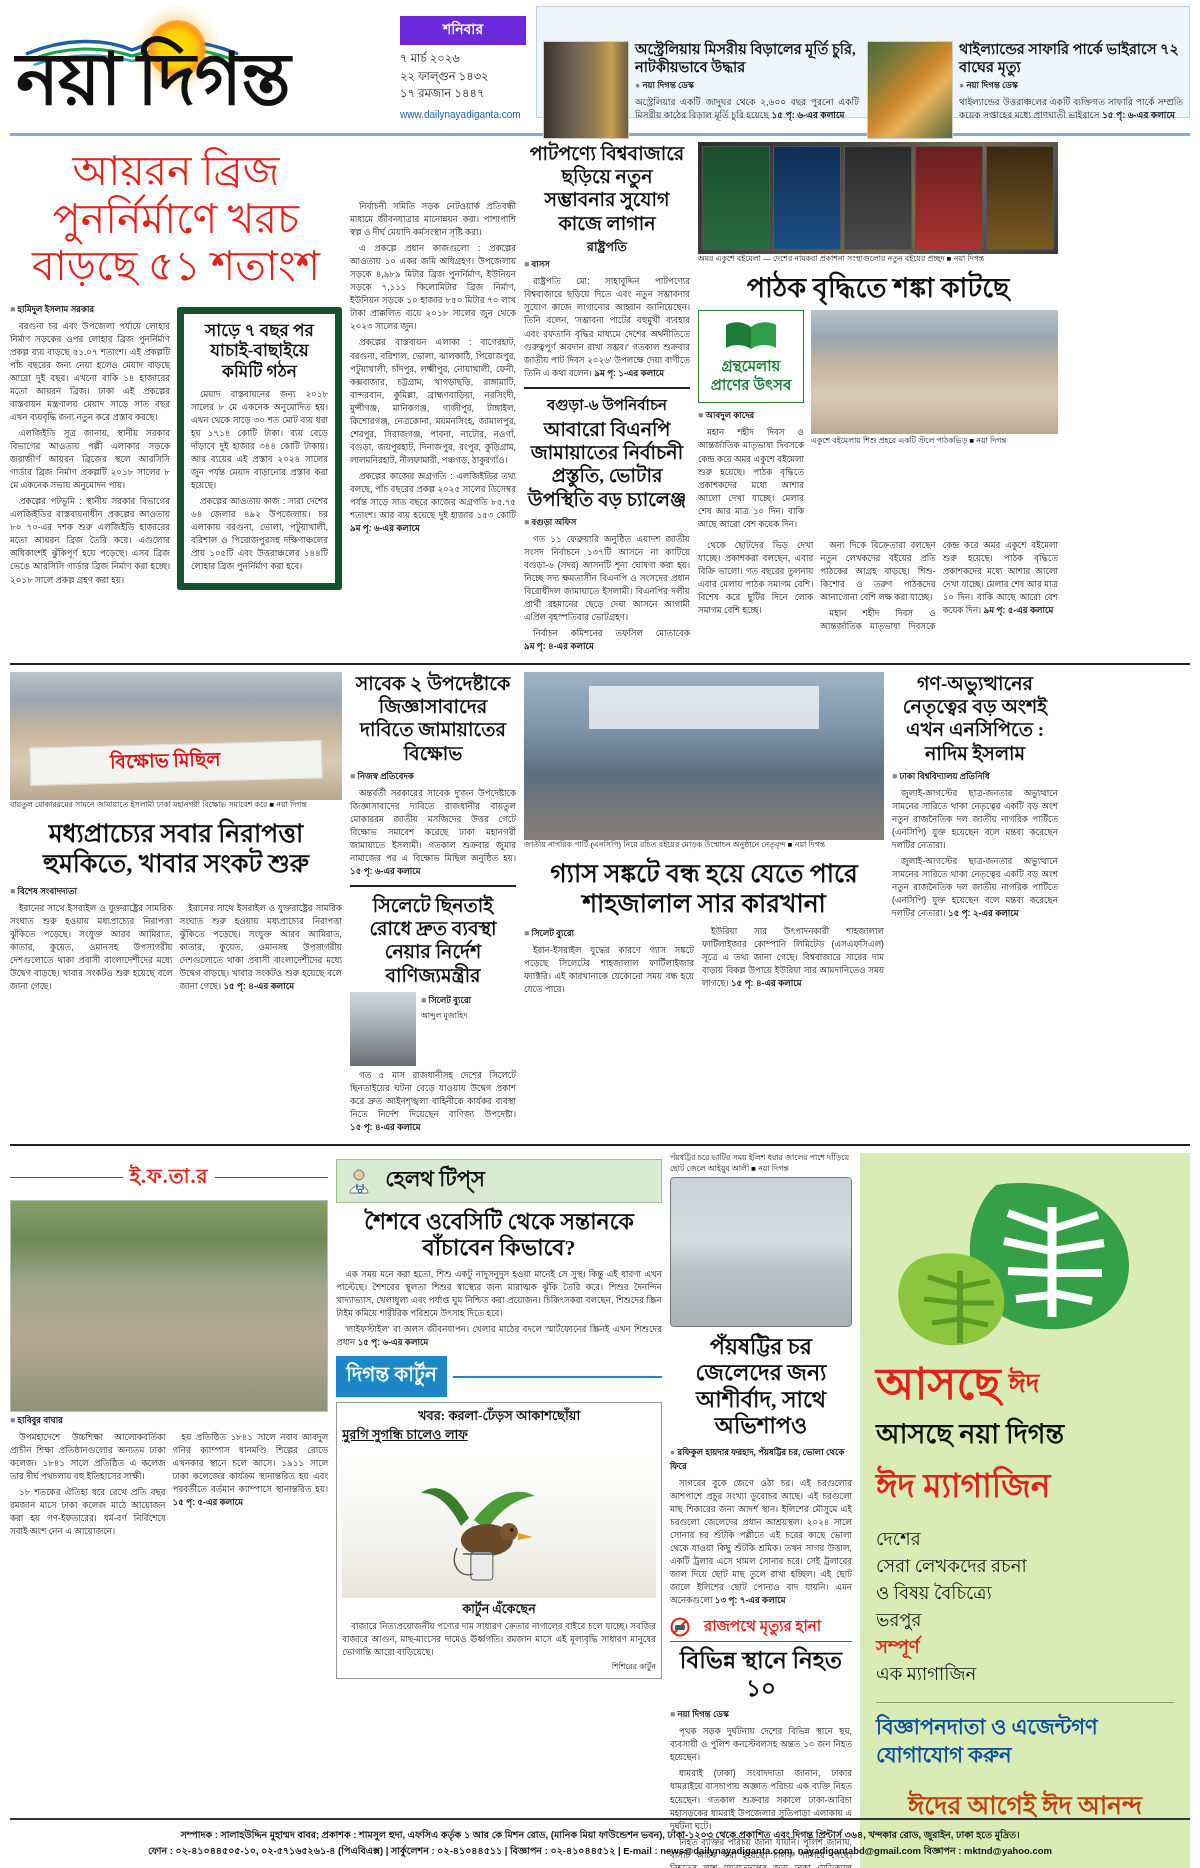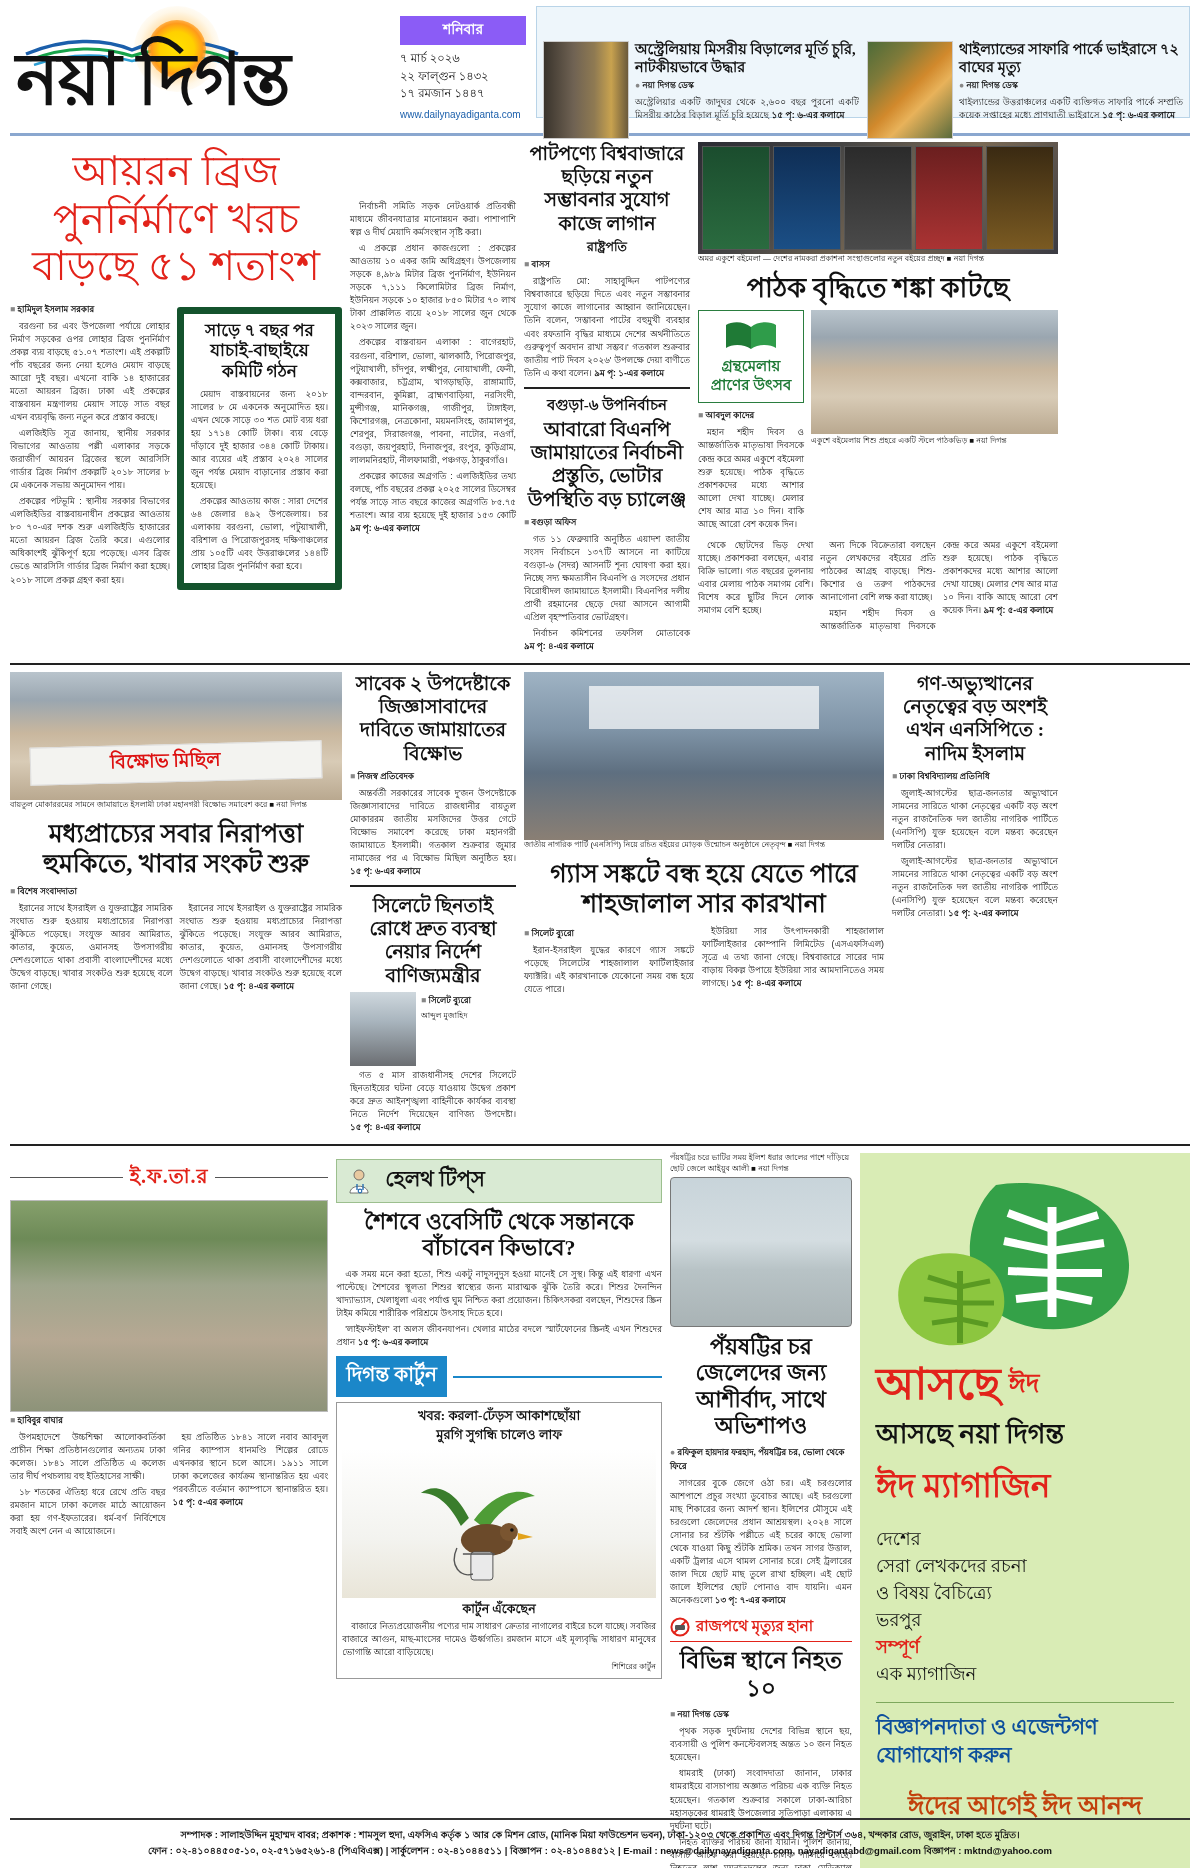--- a/index.html
+++ b/index.html
@@ -30,21 +30,21 @@
   }
   .logo-swoosh { position: absolute; left: 14px; top: 30px; width: 220px; height: 30px; }
   .logo-text {
     position: absolute; left: 6px; top: 38px;
     font-family: "Liberation Serif", "DejaVu Serif", serif;
     font-size: 72px; font-weight: 700; letter-spacing: -1px;
     line-height: 1; color: #111; white-space: nowrap;
   }
   .date-block { width: 126px; padding-top: 10px; font-size: 11.5px; line-height: 1.55; }
   .day-badge {
-    background: #8b5cf6; color: #fff; text-align: center;
+    background: #6d28d9; color: #fff; text-align: center;
     font-size: 14px; font-weight: 700; padding: 3px 0 4px; margin-bottom: 5px;
   }
   .date-block .dl { color: #111; }
   .site-url { color: #1b5fab; font-size: 10px; margin-top: 4px; }
 
   
   .top-briefs {
     flex: 1; margin-left: 10px; border: 1px solid #b9d4e8; background: #eef6fb;
     display: flex; padding: 6px; gap: 8px; height: 112px;
   }
@@ -134,21 +134,21 @@
     margin: 6px 0;
   }
   .sec-blue {
     background: #1b87c9; color: #fff;
     font-family: "Liberation Serif", serif; font-weight: 700;
     font-size: 20px; padding: 3px 10px 5px; display: inline-block;
   }
   .sec-blue-wrap { display: flex; align-items: center; gap: 6px; margin: 7px 0 5px; }
   .sec-blue-wrap .line { flex: 1; height: 2px; background: #1b87c9; }
   .sec-icon-red {
-    display: flex; align-items: center; gap: 6px; margin: 7px 0 2px;
+    display: flex; align-items: center; gap: 14px; margin: 7px 0 2px;
     font-family: "Liberation Serif", serif; font-weight: 700;
     color: #e2231a; font-size: 15px;
   }
   .red-underline { border-top: 1.5px solid #e2231a; margin-bottom: 5px; }
 
   .book-fair {
     border: 1px solid #2a7d3f; text-align: center; padding: 8px 4px;
     background: #fff;
   }
   .book-fair .ttl { font-family:"Liberation Serif",serif; font-weight:700; color:#1f7a36; font-size:15px; line-height:1.25;}
@@ -512,21 +512,21 @@
           <span class="jump">১৫ পৃ: ৬-এর কলামে</span>
         </p>
       </div>
 
       <div class="sec-blue-wrap">
         <div class="sec-blue">দিগন্ত কার্টুন</div>
         <div class="line"></div>
       </div>
       <div style="border:1px solid #999;padding:5px;">
         <div class="h-xs" style="text-align:center;font-size:13px;">খবর: করলা-ঢেঁড়স আকাশছোঁয়া</div>
-        <div class="h-xs" style="text-align:center;font-size:13px;">মুরগি সুগন্ধি চালেও লাফ</div>
+        <div class="h-xs" style="text-align:left;font-size:13px;text-decoration:underline;">মুরগি সুগন্ধি চালেও লাফ</div>
         <div class="photo ph-cartoon" style="height:150px;margin-top:4px;position:relative;">
           <svg viewBox="0 0 200 150" width="100%" height="100%">
             <path d="M70 70 C55 40, 35 35, 22 45 C38 44, 52 58, 62 78 Z" fill="#3a7d2c"></path>
             <path d="M75 72 C95 45, 120 38, 136 48 C118 50, 100 62, 88 82 Z" fill="#4e9c36"></path>
             <ellipse cx="88" cy="92" rx="26" ry="16" fill="#6b4a2a"></ellipse>
             <circle cx="110" cy="84" r="9" fill="#7a5530"></circle>
             <circle cx="113" cy="82" r="1.8" fill="#111"></circle>
             <path d="M119 85 L134 89 L119 92 Z" fill="#e2a21a"></path>
             <rect x="72" y="104" width="22" height="28" rx="3" fill="#eaeaea" stroke="#555"></rect>
             <path d="M64 106 L96 106" stroke="#555" stroke-width="1.5"></path>

